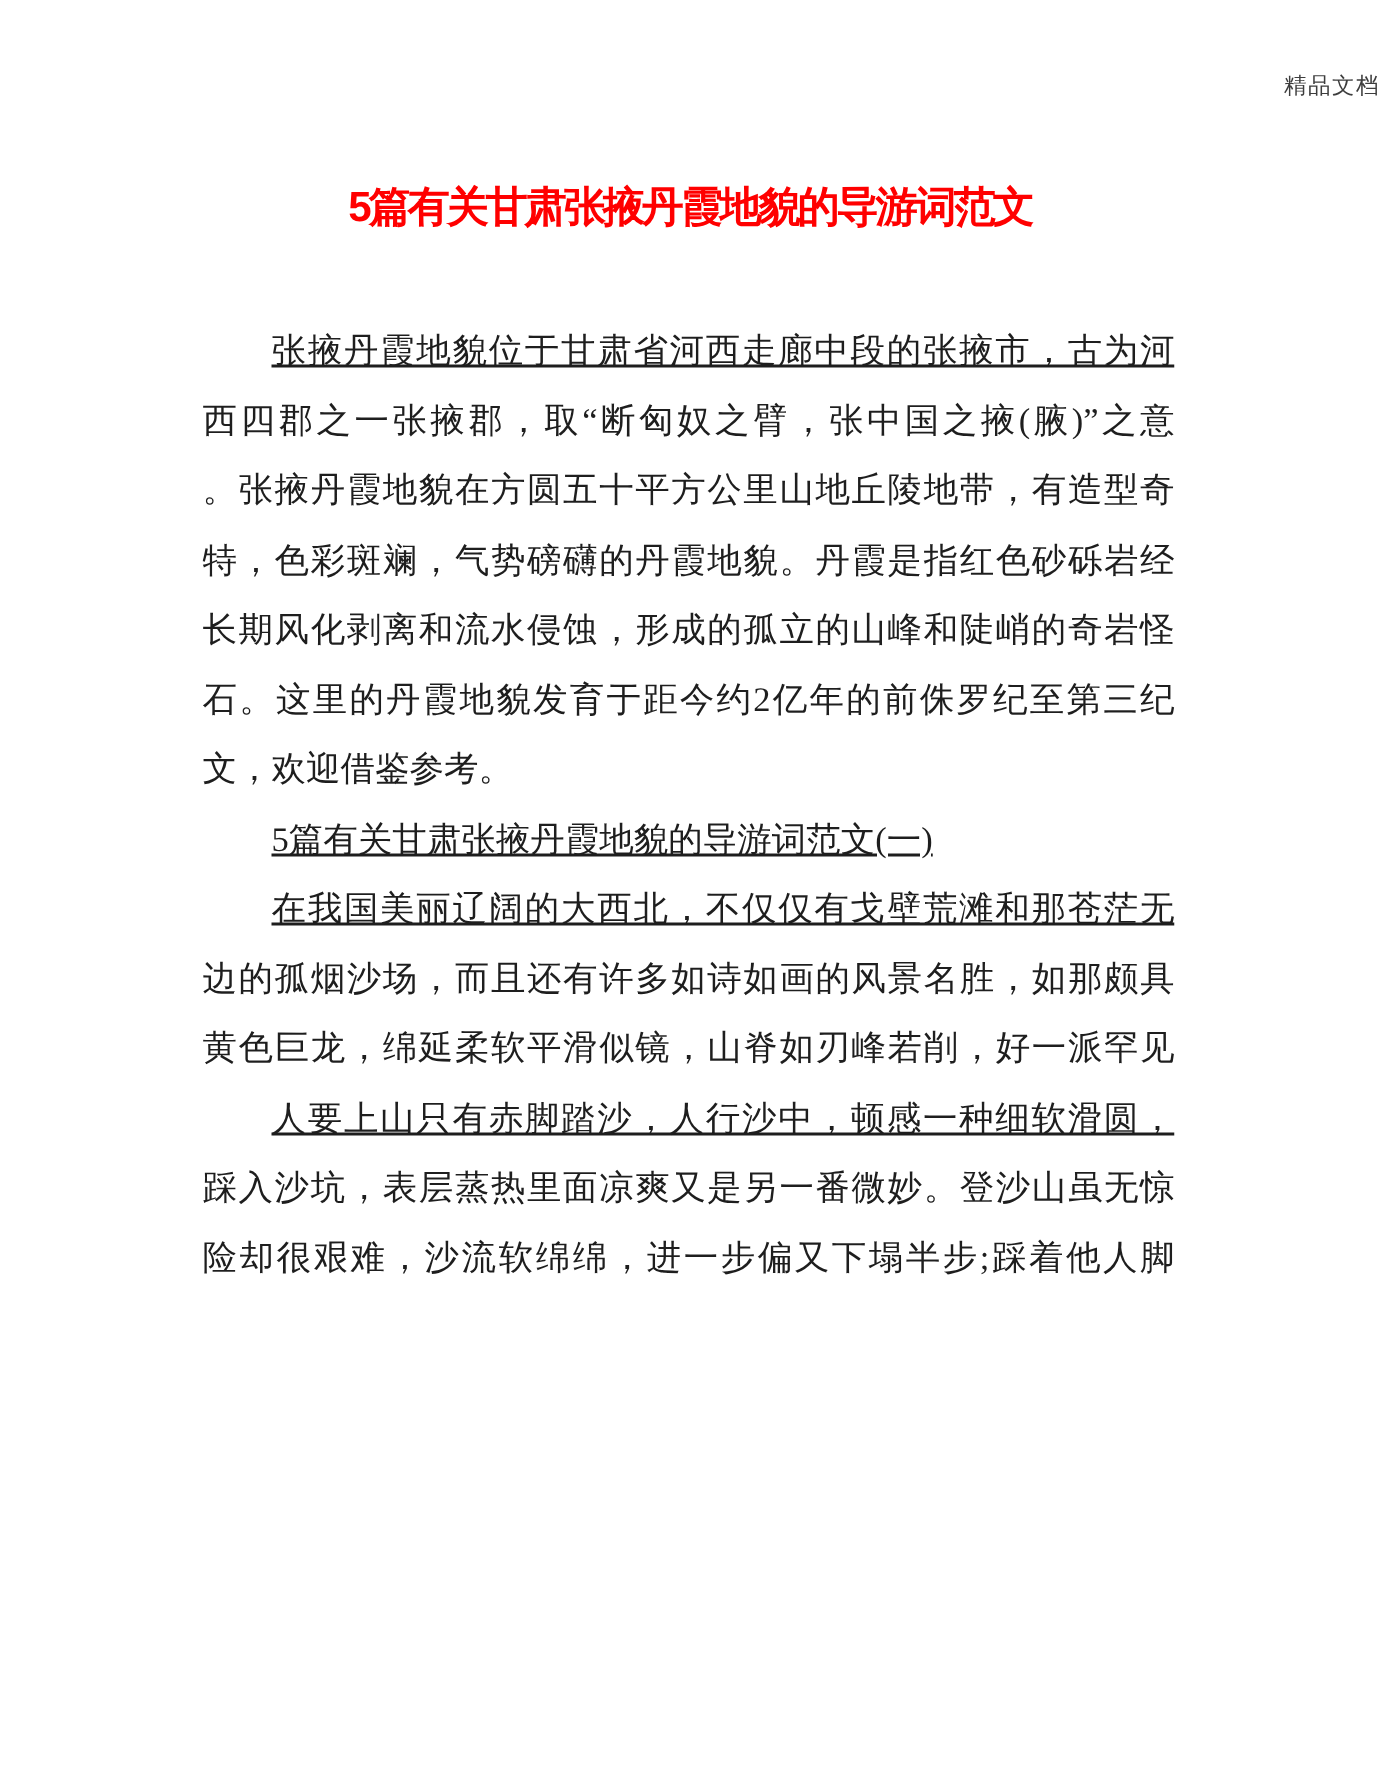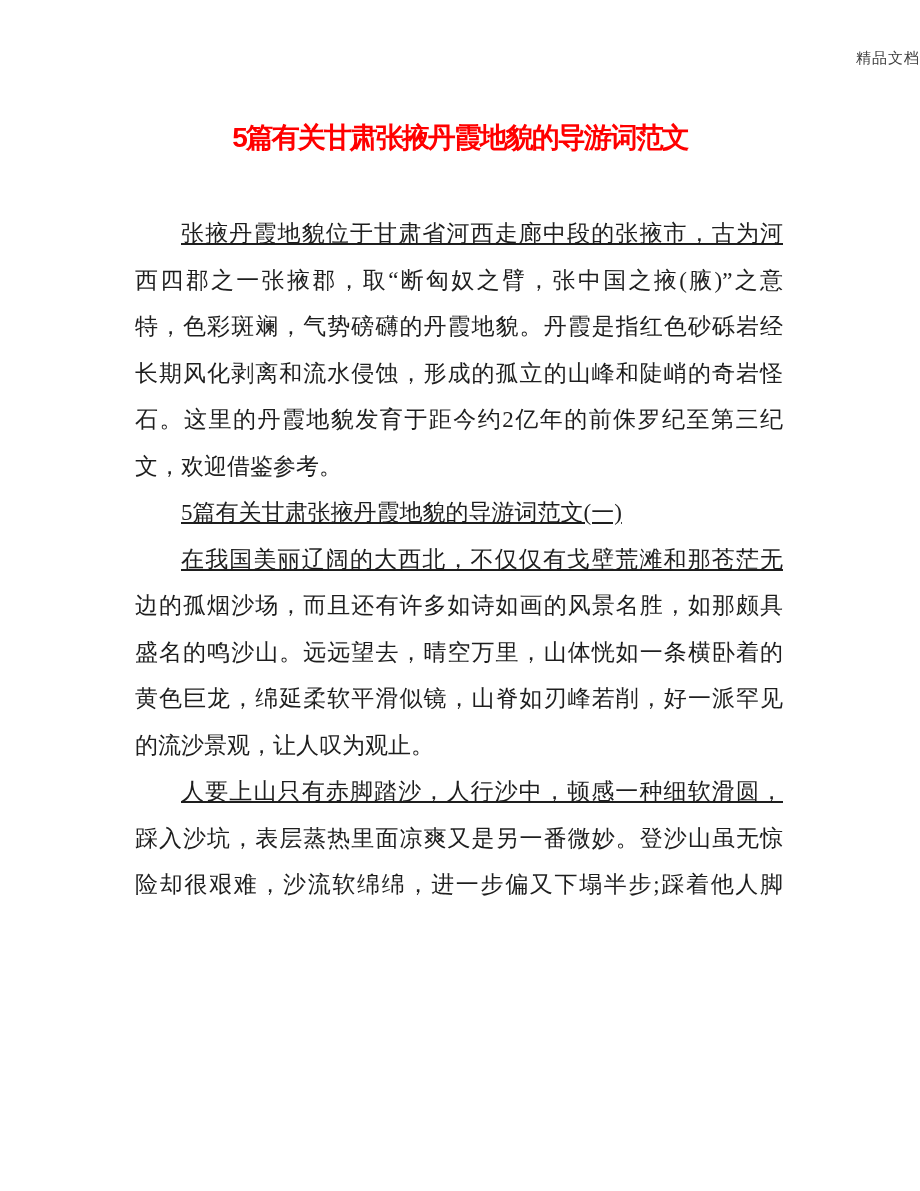--- a/index.html
+++ b/index.html
@@ -66,27 +66,26 @@
 <body>
 
 <div class="page">
   <div class="header-watermark" style="color: rgb(61, 61, 61); text-align: right;">精品文档</div>
 
   <div class="doc-title" style="color: rgb(255, 0, 0);">5篇有关甘肃张掖丹霞地貌的导游词范文</div>
 
   <div class="body-text" style="color: rgb(30, 30, 30);">
       <div class="line justify indent">张掖丹霞地貌位于甘肃省河西走廊中段的张掖市，古为河</div>
       <div class="line justify">西四郡之一张掖郡，取“断匈奴之臂，张中国之掖(腋)”之意</div>
+      <div class="line justify">。张掖丹霞地貌在方圆五十平方公里山地丘陵地带，有造型奇</div>
       <div class="line justify">特，色彩斑斓，气势磅礴的丹霞地貌。丹霞是指红色砂砾岩经</div>
       <div class="line justify">长期风化剥离和流水侵蚀，形成的孤立的山峰和陡峭的奇岩怪</div>
       <div class="line justify">石。这里的丹霞地貌发育于距今约2亿年的前侏罗纪至第三纪</div>
       <div class="line">文，欢迎借鉴参考。</div>
       <div class="line indent">5篇有关甘肃张掖丹霞地貌的导游词范文(一)</div>
       <div class="line justify indent">在我国美丽辽阔的大西北，不仅仅有戈壁荒滩和那苍茫无</div>
       <div class="line justify">边的孤烟沙场，而且还有许多如诗如画的风景名胜，如那颇具</div>
-      <div class="line justify">盛名的鸣沙山。远远望去，晴空万里，山体恍如一条横卧着的</div>
       <div class="line justify">黄色巨龙，绵延柔软平滑似镜，山脊如刃峰若削，好一派罕见</div>
-      <div class="line">的流沙景观，让人叹为观止。</div>
       <div class="line justify indent">人要上山只有赤脚踏沙，人行沙中，顿感一种细软滑圆，</div>
       <div class="line justify">踩入沙坑，表层蒸热里面凉爽又是另一番微妙。登沙山虽无惊</div>
       <div class="line justify">险却很艰难，沙流软绵绵，进一步偏又下塌半步;踩着他人脚</div>
     </div>
 </div>
 
 </body></html>

